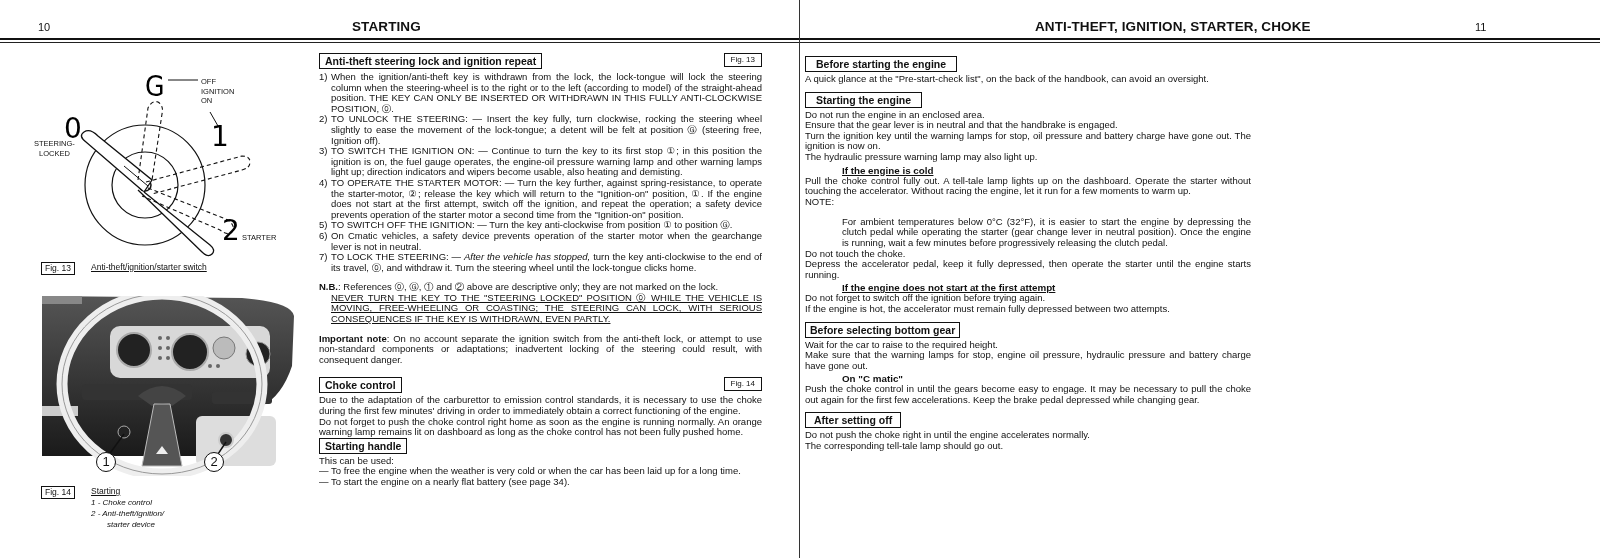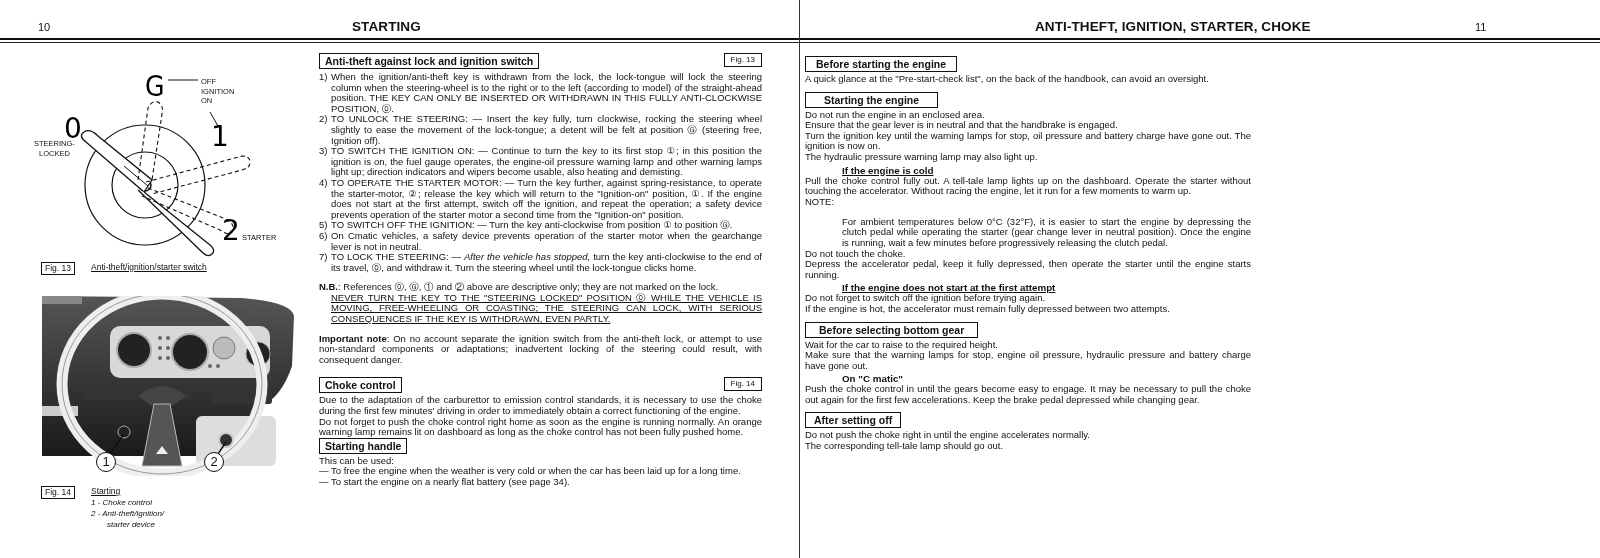--- a/index.html
+++ b/index.html
@@ -149,21 +149,21 @@
         <div class="legend">
           <div>1 - Choke control</div>
           <div>2 - Anti-theft/ignition/</div>
           <div style="padding-left:16px;">starter device</div>
         </div>
       </div>
     </div>
 
     <div class="col col-left">
       <div class="heading-row">
-        <span class="boxed-heading">Anti-theft against lock and ignition switch</span>
+        <span class="boxed-heading">Anti-theft steering lock and ignition repeat</span>
         <span class="fig-ref">Fig. 13</span>
       </div>
       <ol class="steps">
         <li>
             <span class="n">1)</span>
             <span class="t">When the ignition/anti-theft key is withdrawn from the lock, the lock-tongue will lock the steering column when the steering-wheel is to the right or to the left (according to model) of the straight-ahead position.  THE KEY CAN ONLY BE INSERTED OR WITHDRAWN IN THIS FULLY ANTI-CLOCKWISE POSITION, ⓪.</span>
           </li>
         <li>
             <span class="n">2)</span>
             <span class="t">TO UNLOCK THE STEERING: — Insert the key fully, turn clockwise, rocking the steering wheel slightly to ease the movement of the lock-tongue; a detent will be felt at position Ⓖ (steering free, Ignition off).</span>
@@ -226,41 +226,41 @@
   <div class="page page-right">
     <span class="running-head" style="left:235px;">ANTI-THEFT, IGNITION, STARTER, CHOKE</span>
     <span class="page-num" style="left:675px;">11</span>
     <div class="rule-thick" style="left:0; width:800px;"></div>
     <div class="rule-thin" style="left:0; width:800px;"></div>
 
     <div class="col" style="left:5px; top:56px; width:446px;">
       <span class="boxed-heading" style="padding:1px 10px;">Before starting the engine</span>
       <div class="justify block">A quick glance at the "Pre-start-check list", on the back of the handbook, can avoid an oversight.</div>
 
-      <div class="sec"><span class="boxed-heading" style="padding:1px 18px;">Starting the engine</span></div>
+      <div class="sec"><span class="boxed-heading" style="padding:1px 10px;">Starting the engine</span></div>
       <div class="block">Do not run the engine in an enclosed area.</div>
       <div>Ensure that the gear lever is in neutral and that the handbrake is engaged.</div>
       <div class="justify">Turn the ignition key until the warning lamps for stop, oil pressure and battery charge have gone out.  The ignition is now on.</div>
       <div>The hydraulic pressure warning lamp may also light up.</div>
 
       <div class="sub-heading">If the engine is cold</div>
       <div class="justify">Pull the choke control fully out.  A tell-tale lamp lights up on the dashboard.  Operate the starter without touching the accelerator.  Without racing the engine, let it run for a few moments to warm up.</div>
       <div class="note">
         <span class="lbl">NOTE:</span>
         <span class="t">For ambient temperatures below 0°C (32°F), it is easier to start the engine by depressing the clutch pedal while operating the starter (gear change lever in neutral position). Once the engine is running, wait a few minutes before progressively releasing the clutch pedal.</span>
       </div>
 
       <div>Do not touch the choke.</div>
       <div class="justify">Depress the accelerator pedal, keep it fully depressed, then operate the starter until the engine starts running.</div>
 
       <div class="sub-heading">If the engine does not start at the first attempt</div>
       <div>Do not forget to switch off the ignition before trying again.</div>
       <div>If the engine is hot, the accelerator must remain fully depressed between two attempts.</div>
 
-      <div class="sec"><span class="boxed-heading" style="padding:1px 13px;">Before selecting bottom gear</span></div>
+      <div class="sec"><span class="boxed-heading" style="padding:1px 4px;">Before selecting bottom gear</span></div>
       <div class="block">Wait for the car to raise to the required height.</div>
       <div class="justify">Make sure that the warning lamps for stop, engine oil pressure, hydraulic pressure and battery charge have gone out.</div>
       <div class="sub-heading plain">On "C matic"</div>
       <div class="justify">Push the choke control in until the gears become easy to engage.  It may be necessary to pull the choke out again for the first few accelerations.  Keep the brake pedal depressed while changing gear.</div>
 
       <div class="sec"><span class="boxed-heading" style="padding:1px 8px;">After setting off</span></div>
       <div class="block">Do not push the choke right in until the engine accelerates normally.</div>
       <div>The corresponding tell-tale lamp should go out.</div>
     </div>
   </div>

